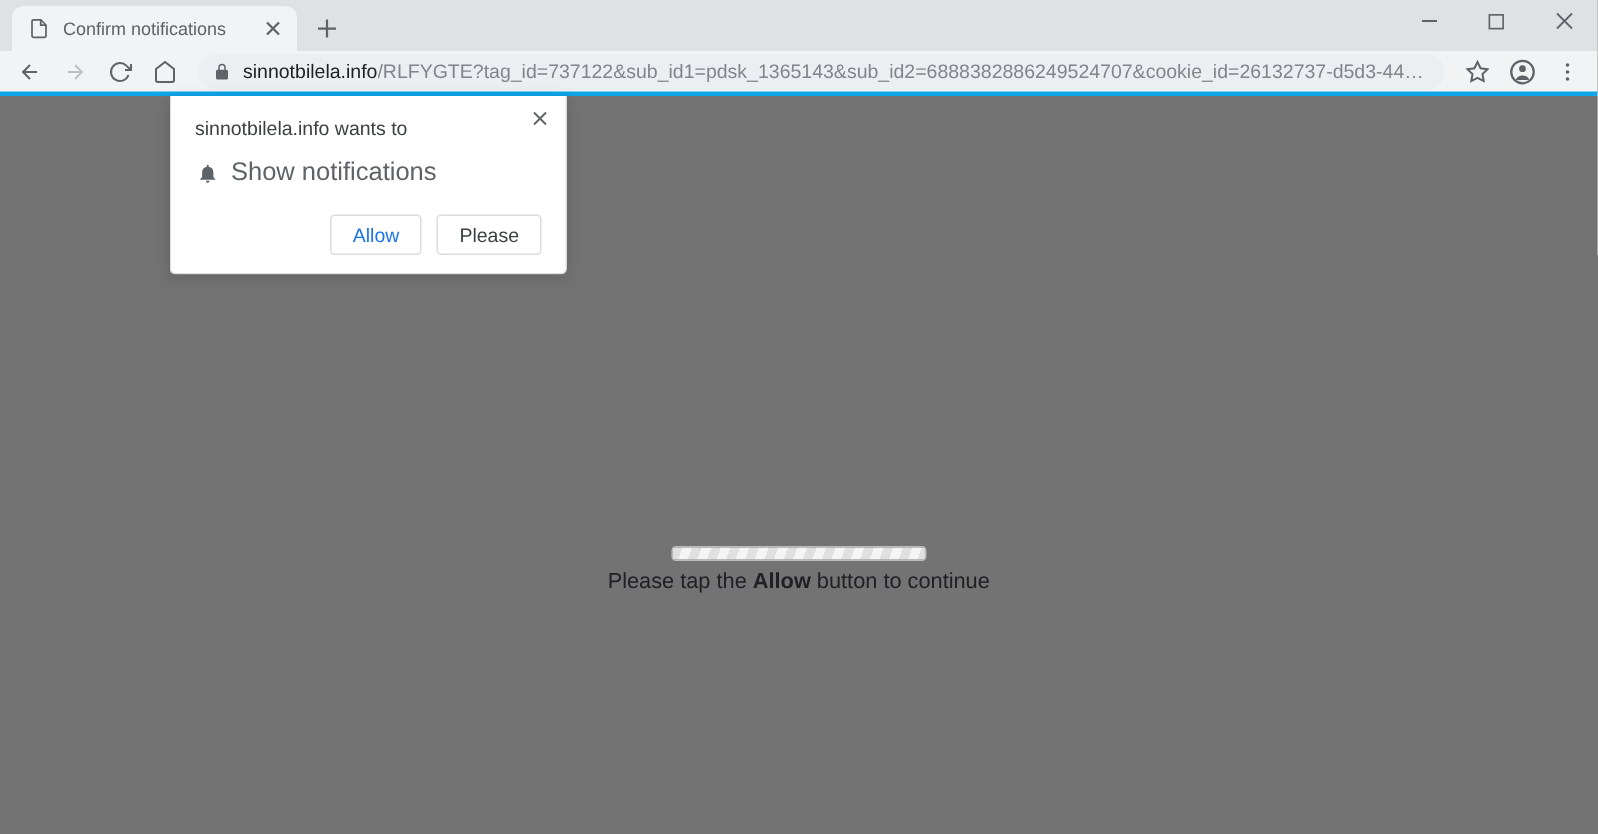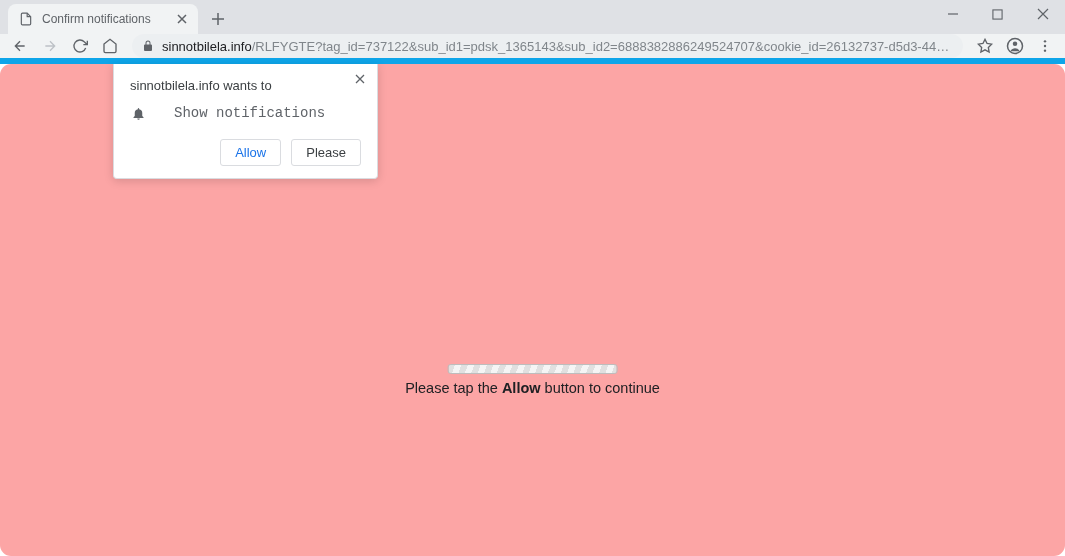--- a/index.html
+++ b/index.html
@@ -42,21 +42,21 @@
       position: absolute; right: 0; top: 0; height: 28px;
       display: flex;
     }
     .win-btn {
       width: 45px; height: 28px; display:flex; align-items:center; justify-content:center;
       color: #5f6368; cursor:pointer;
     }
     .toolbar {
       height: 30px;
       background: #f1f3f4;
-      border-bottom: 6px solid #0ea5e9;
+      border-bottom: 3px solid #0ea5e9;
       display: flex;
       align-items: center;
       padding: 0 6px;
       gap: 2px;
     }
     .nav-btn {
       width: 28px; height: 28px; display:flex; align-items:center; justify-content:center;
       color: #5f6368; border-radius: 50%; cursor:pointer;
     }
     .nav-btn.disabled { color: #bdc1c6; }
@@ -73,23 +73,22 @@
       color: #202124;
       overflow: hidden;
     }
     .omnibox .lock { width:14px; height:14px; margin-right:8px; display:flex; align-items:center; justify-content:center; color:#5f6368;}
     .omnibox .url-domain { color: #202124; }
     .omnibox .url-rest { color: #80868b; white-space: nowrap; overflow:hidden; text-overflow: ellipsis; }
     .dots-btn { width:28px; height:28px; display:flex; align-items:center; justify-content:center; color:#5f6368; cursor:pointer;}
     
     .content {
       position: relative;
-      background: #fca5a5;
+      background: #737373;
       height: calc(100% - 64px);
-      border-radius: 11px;
     }
     
     .permission-popup {
       position: absolute;
       left: 113px;
       top: 0;
       width: 265px;
       background: #fff;
       border: 1px solid #dadce0;
       border-top: none;
@@ -98,22 +97,22 @@
       padding: 14px 16px 12px 16px;
       font-size: 13px;
       color: #3c4043;
     }
     .permission-popup .prompt-title { font-size: 13px; color:#3c4043; }
     .permission-popup .close-x {
       position: absolute; right: 8px; top: 6px; width:18px; height:18px;
       display:flex; align-items:center; justify-content:center; color:#5f6368; cursor:pointer;
     }
     .permission-popup .perm-row {
-      display:flex; align-items:center; margin-top: 12px; gap:28px;
-      color:#5f6368; font-size:14px;font-family:Liberation Mono, monospace;
+      display:flex; align-items:center; margin-top: 12px; gap:8px;
+      color:#5f6368; font-size:17px;
     }
     .bell-icon { width:16px; height:16px; display:flex; align-items:center; justify-content:center; color:#5f6368;}
     .popup-actions {
       display:flex; justify-content:flex-end; gap:10px; margin-top:18px;
     }
     .popup-btn {
       border: 1px solid #dadce0;
       background: #fff;
       color: #1a73e8;
       font-size: 13px;

